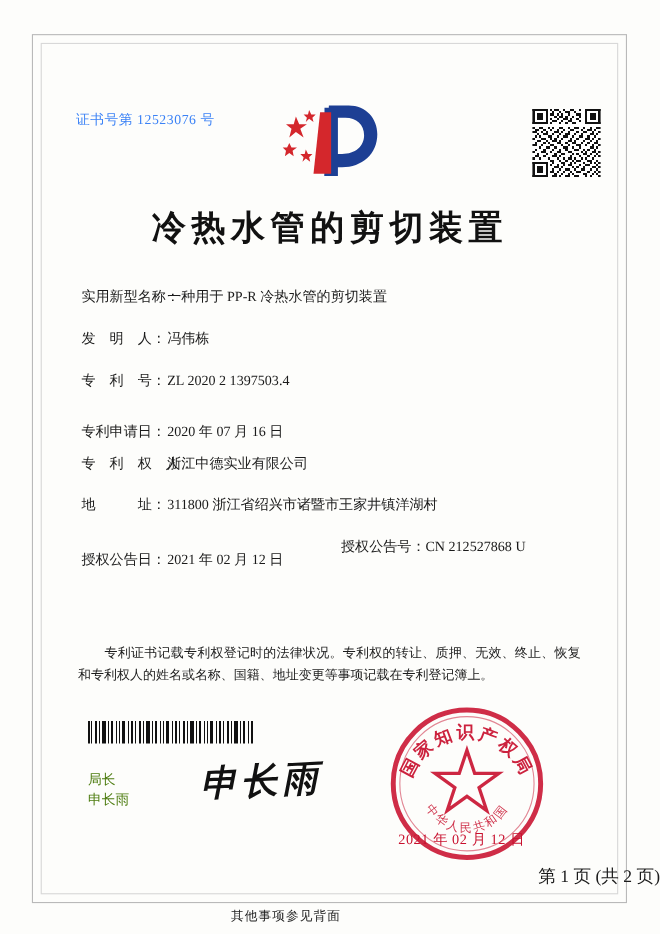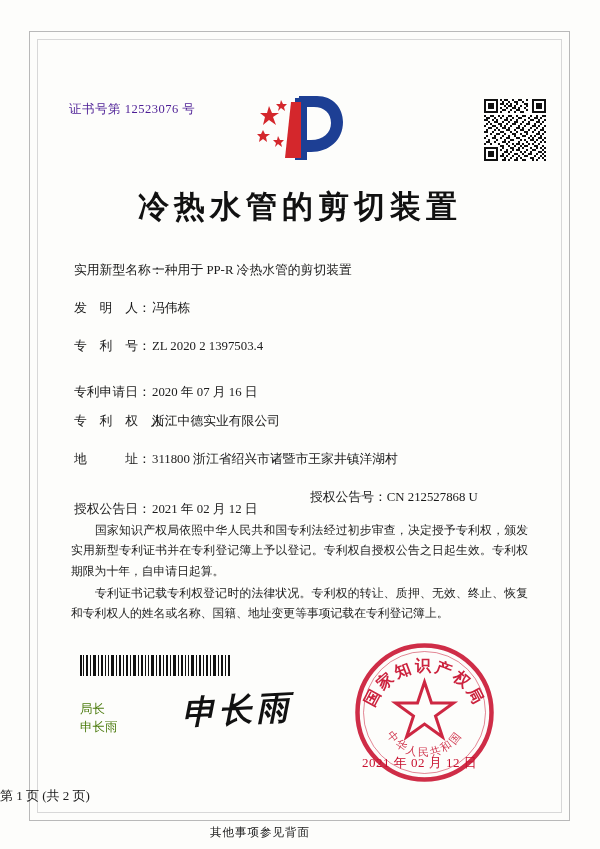--- a/index.html
+++ b/index.html
@@ -44,21 +44,21 @@
     box-sizing: border-box;
   }
 
   
   .cert-no {
     position: absolute;
     left: 69px;
     top: 101px;
     font-size: 12.5px;
     letter-spacing: 0.5px;
-    color: #4c1d95;
+    color: #3b82f6;
     white-space: nowrap;
   }
 
   
   .logo {
     position: absolute;
     left: 255px;
     top: 92px;
     width: 92px;
     height: 72px;
@@ -182,22 +182,22 @@
     letter-spacing: 0.5px;
     white-space: nowrap;
   }
 
   
   .page-num {
     position: absolute;
     left: 0;
     top: 787px;
     width: 600px;
-    text-align: left;
-    font-size: 13px;
+    text-align: right;
+    font-size: 16px;
     color: #1b1b1b;
   }
   .footer-note {
     position: absolute;
     left: 0;
     top: 825px;
     width: 520px;
     text-align: center;
     font-size: 11.5px;
     color: #1b1b1b;
@@ -497,21 +497,20 @@
   <div class="field row6">
     <span class="lbl">地　　　址：</span><span class="val">311800 浙江省绍兴市诸暨市王家井镇洋湖村</span>
   </div>
   <div class="field row7">
     <span class="lbl">授权公告日：</span><span class="val">2021 年 02 月 12 日</span>
   </div>
   <div class="field-inline2">
     <span>授权公告号：</span><span>CN 212527868 U</span>
   </div>
 
-  <div class="para para1">国家知识产权局依照中华人民共和国专利法经过初步审查，决定授予专利权，颁发实用新型专利证书并在专利登记簿上予以登记。专利权自授权公告之日起生效。专利权期限为十年，自申请日起算。</div>
   <div class="para para2">专利证书记载专利权登记时的法律状况。专利权的转让、质押、无效、终止、恢复和专利权人的姓名或名称、国籍、地址变更等事项记载在专利登记簿上。</div>
 
   <div class="barcode">
     <svg viewBox="0 0 152 21" width="152" height="21" xmlns="http://www.w3.org/2000/svg" shape-rendering="crispEdges">
       <g fill="#111111">
         <rect x="0" y="0" width="2" height="21"></rect>
           <rect x="3" y="0" width="1" height="21"></rect>
         <rect x="6" y="0" width="2" height="21"></rect>
           <rect x="10" y="0" width="1" height="21"></rect>
         <rect x="13" y="0" width="3" height="21"></rect>

